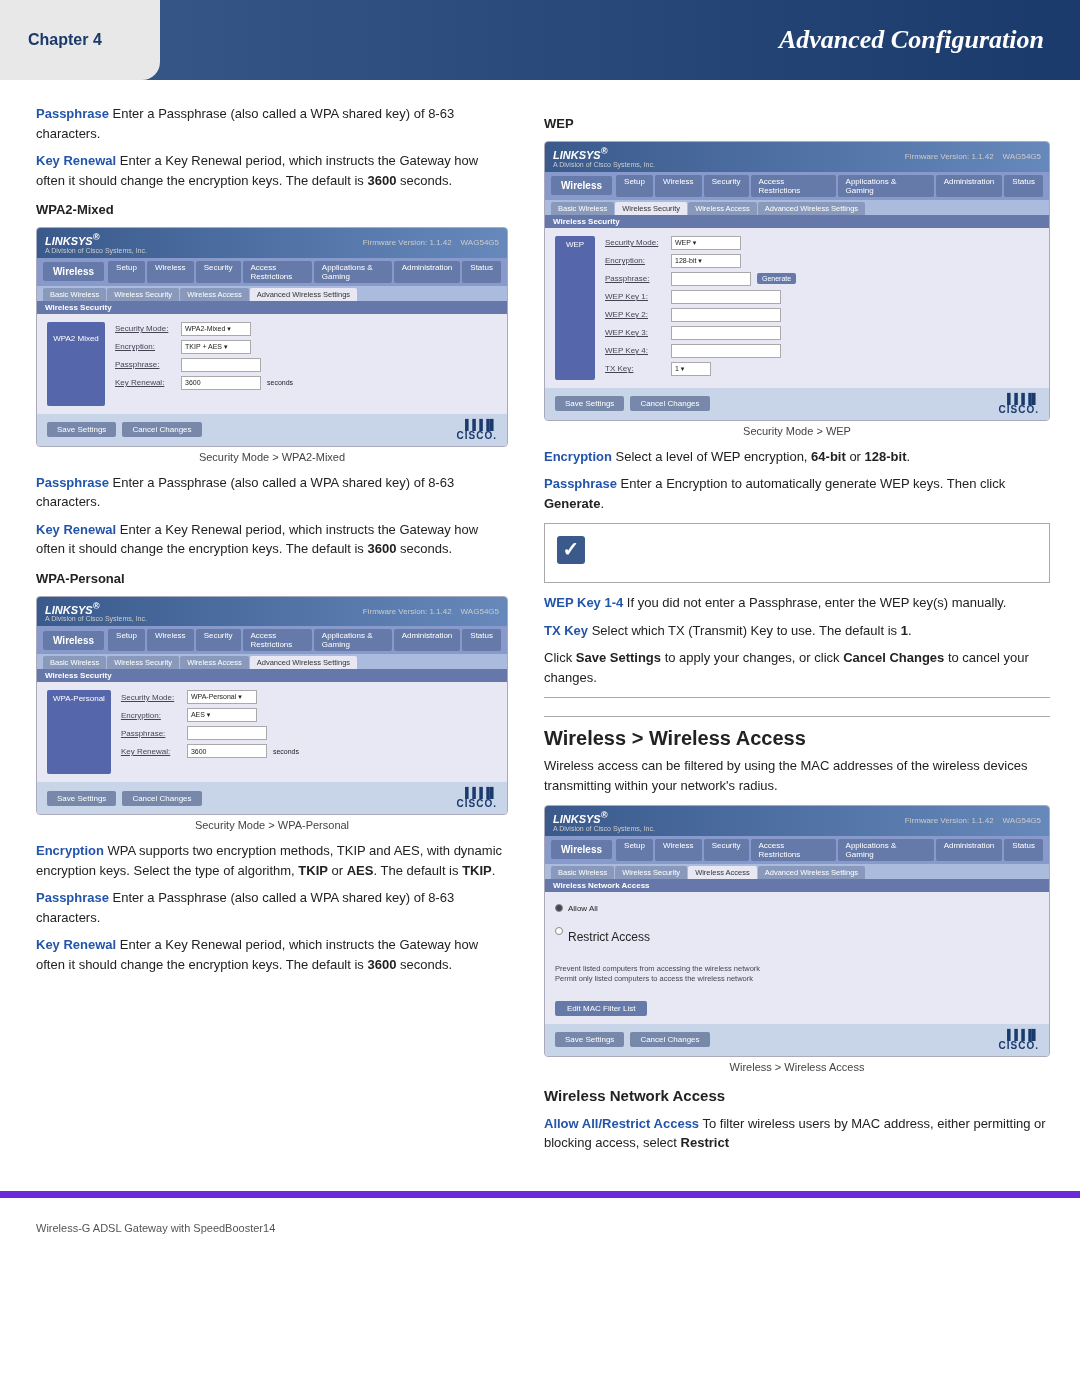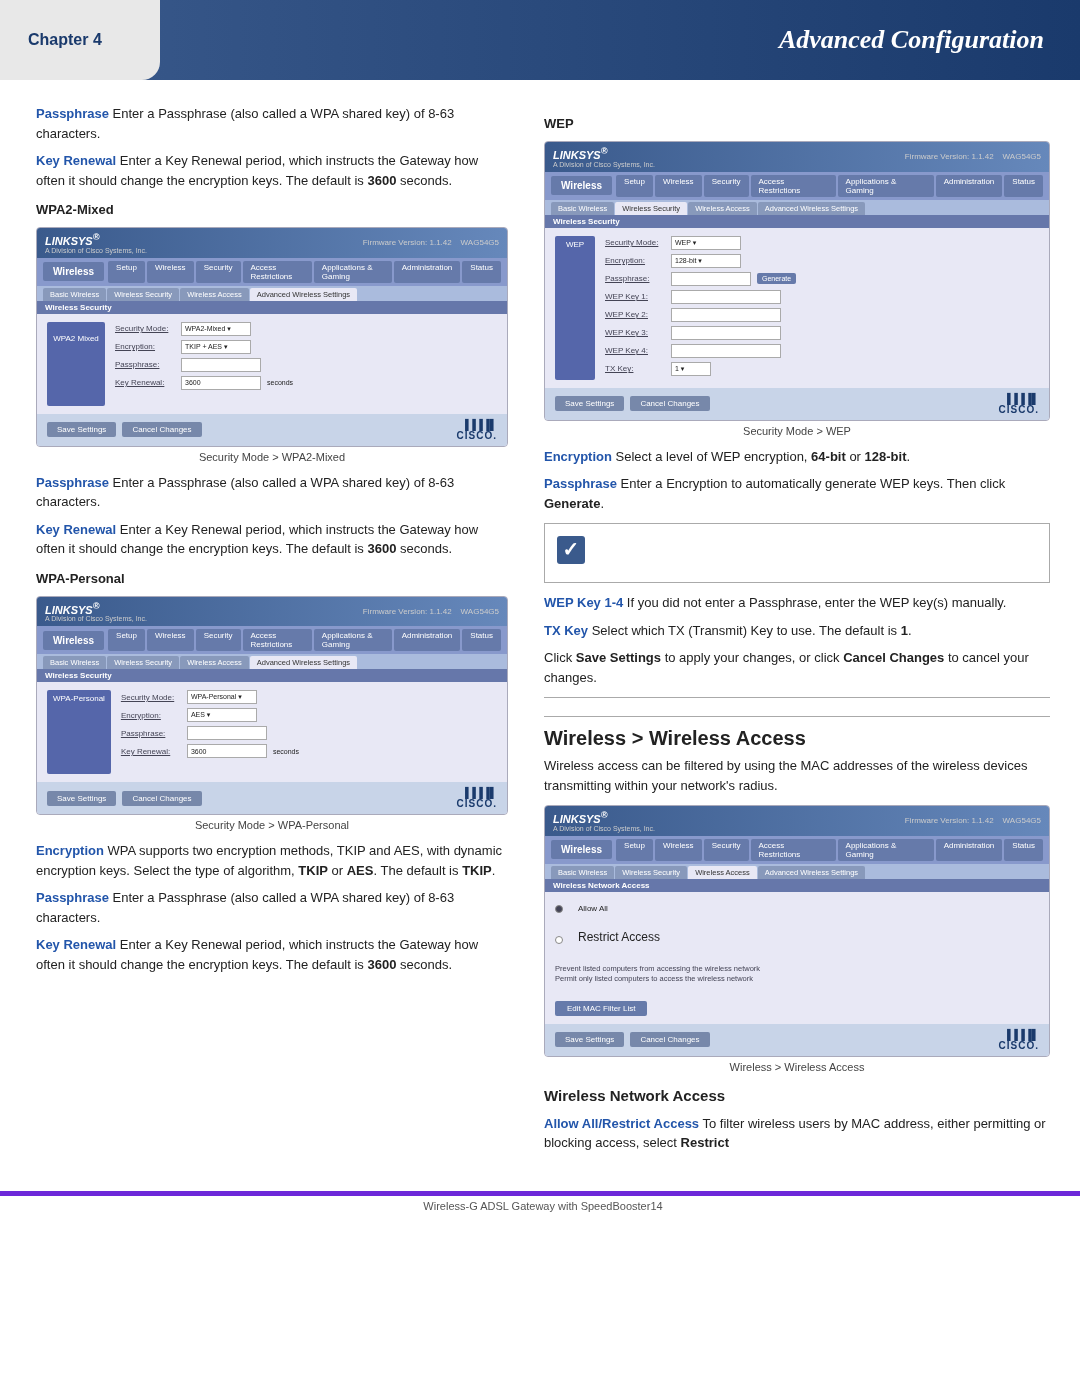--- a/index.html
+++ b/index.html
@@ -250,42 +250,42 @@
       font-size: 12px;
       line-height: 1.5;
     }
     .note-label {
       font-weight: bold;
     }
 
     
     .page-footer {
       display: flex;
-      justify-content: center;
-      border-top: 5px solid #6d28d9;
-      padding: 4px 30px 8px 36px;
+      justify-content: flex-start;
+      border-top: 7px solid #6d28d9;
+      padding: 24px 30px 8px 36px;
       font-size: 11px;
       color: #555;
       margin-top: 10px;
     }
 
     
     .divider {
       border-top: 1px solid #aaa;
       margin: 10px 0;
     }
 
     .wireless-network-section {
       padding-top: 4px;
     }
 
     .rs-radio-row {
       display: flex;
-      align-items: flex-end;
-      gap: 15px;
+      align-items: center;
+      gap: 5px;
       font-size: 8px;
       margin-bottom: 2px;
     }
     .rs-radio {
       width: 8px;
       height: 8px;
       border: 1px solid #888;
       border-radius: 50%;
       background: #fff;
     }

